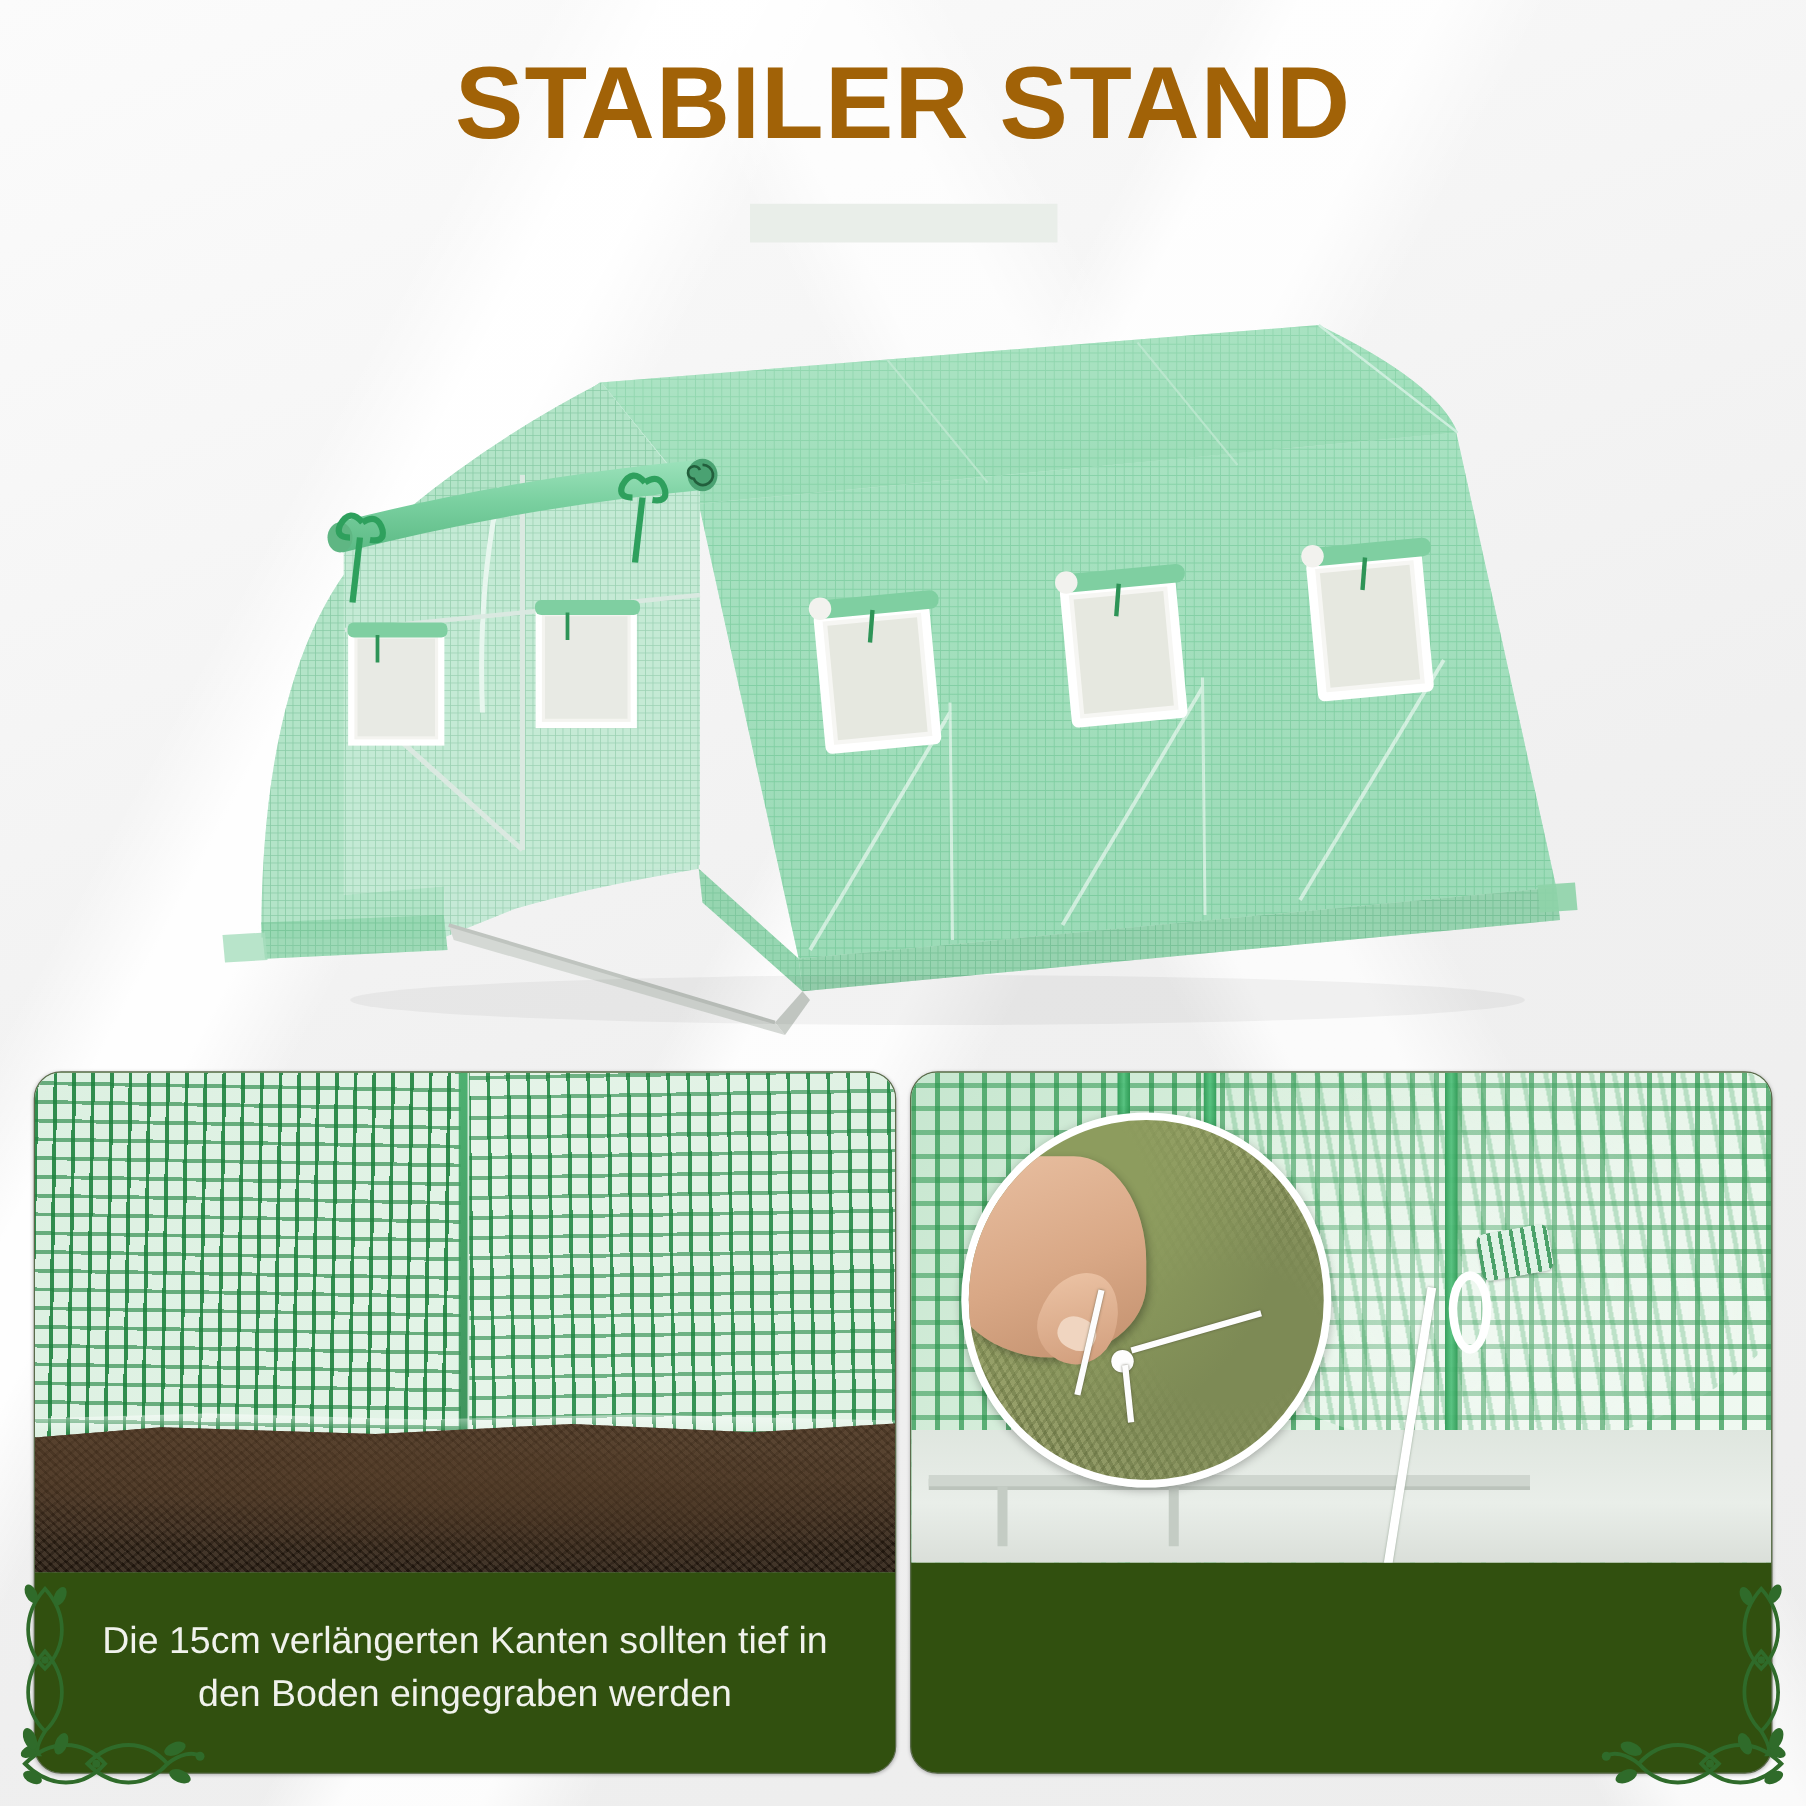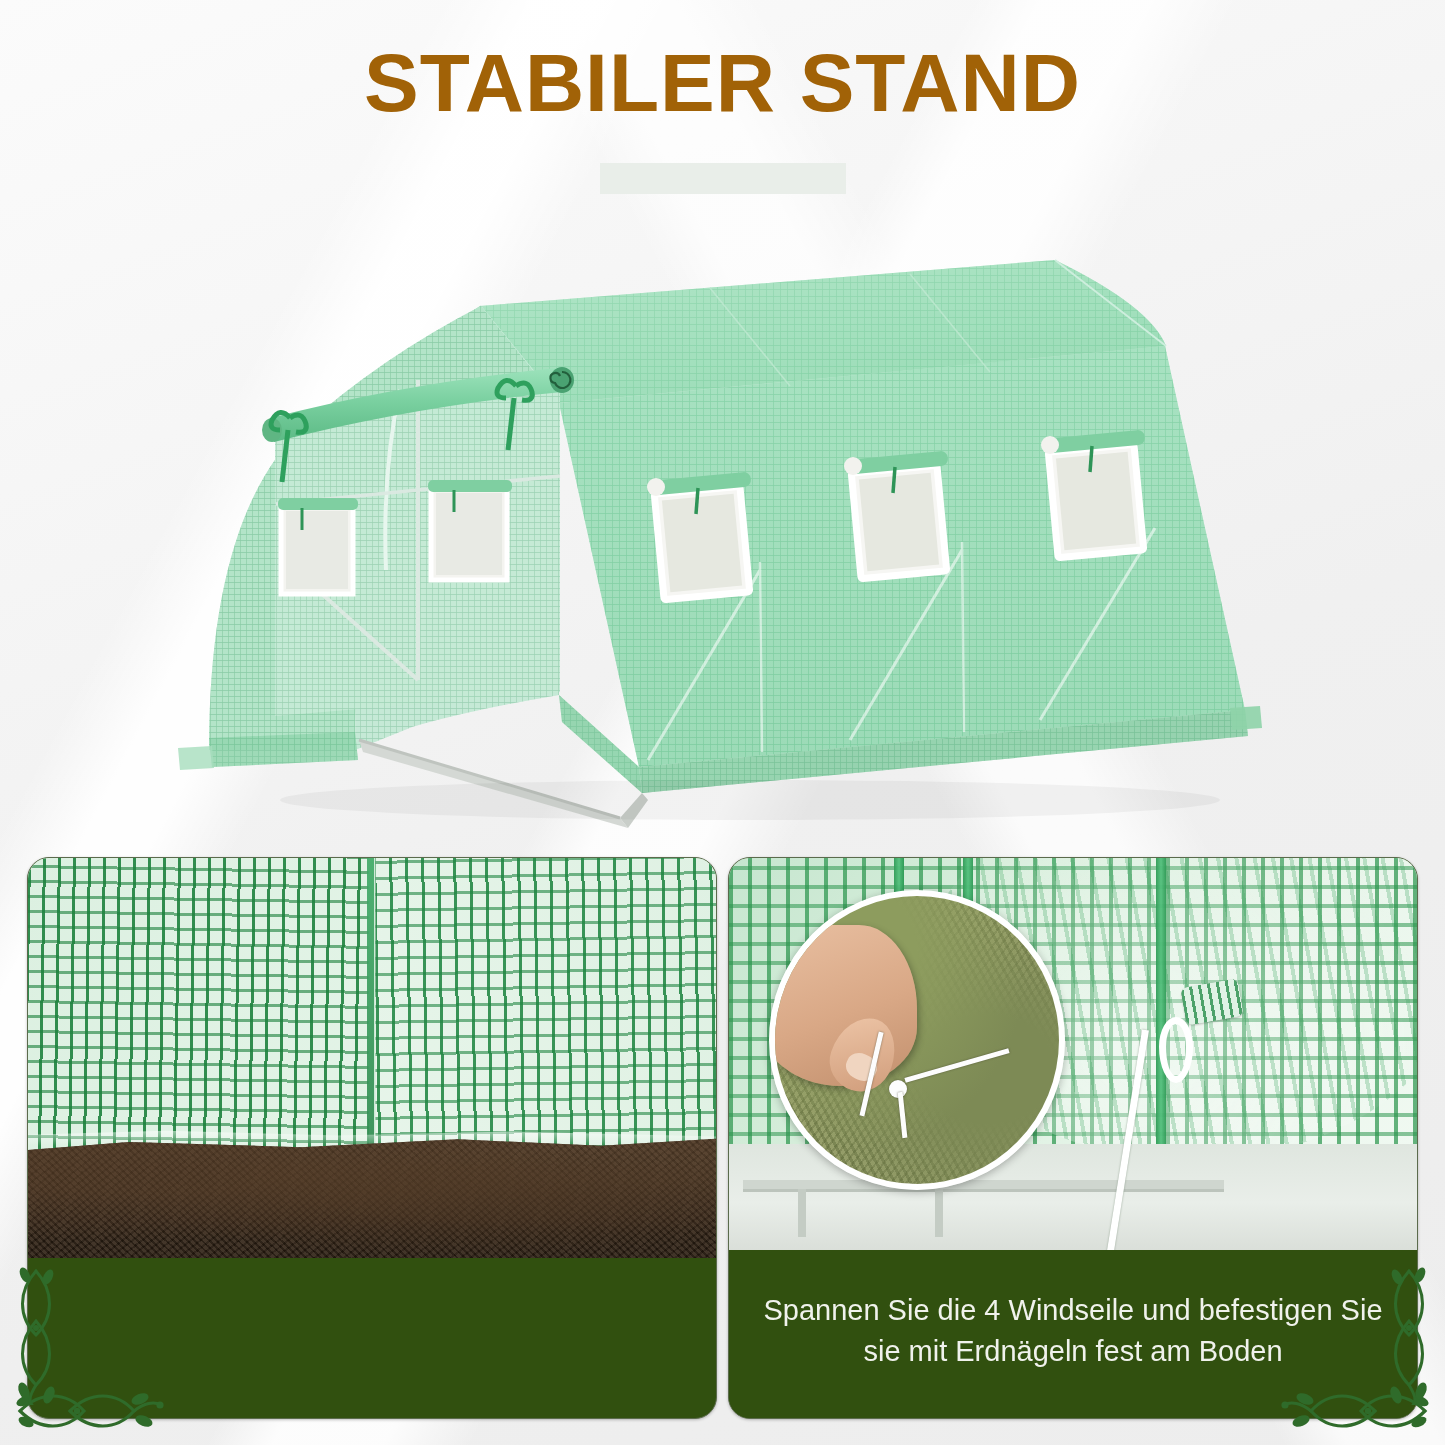--- a/index.html
+++ b/index.html
@@ -437,20 +437,21 @@
   </div>
 
   <div class="panel left">
     <div class="panel-photo">
       <div class="mesh-wall left-face"></div>
       <div class="mesh-wall right-face"></div>
       <div class="mesh-seam"></div>
       <div class="soil-hilite"></div>
       <div class="soil"></div>
     </div>
+    <div class="panel-caption">Die 15cm verlängerten Kanten sollten tief in den Boden eingegraben werden</div>
   </div>
 
   <div class="panel right">
     <div class="panel-photo">
       <div class="mesh-wall2"></div>
       <div class="mesh-curve"></div>
       <div class="rib r1"></div>
       <div class="rib r2"></div>
       <div class="rib r3"></div>
 
@@ -467,21 +468,20 @@
       <div class="inset-circle">
         <div class="inset-hand"></div>
         <div class="inset-thumb"></div>
         <div class="inset-nail"></div>
         <div class="peg cord"></div>
         <div class="peg stem"></div>
         <div class="peg knot"></div>
         <div class="peg stem2"></div>
       </div>
     </div>
-    <div class="panel-caption">Spannen Sie die 4 Windseile und befestigen Sie sie mit Erdnägeln fest am Boden</div>
   </div>
 
   <div class="ornament bl">
     <svg viewBox="0 0 150 60" width="150" height="60">
       <g fill="none" stroke="#2f6b2a" stroke-width="3.2" stroke-linecap="round">
         <path d="M6 34 C26 14, 52 14, 70 34 C52 54, 26 54, 6 34 Z"></path>
         <path d="M56 34 C76 14, 102 14, 120 34 C102 54, 76 54, 56 34 Z"></path>
         <path d="M120 34 C130 26, 140 24, 147 28"></path>
       </g>
       <g fill="#2f6b2a">

